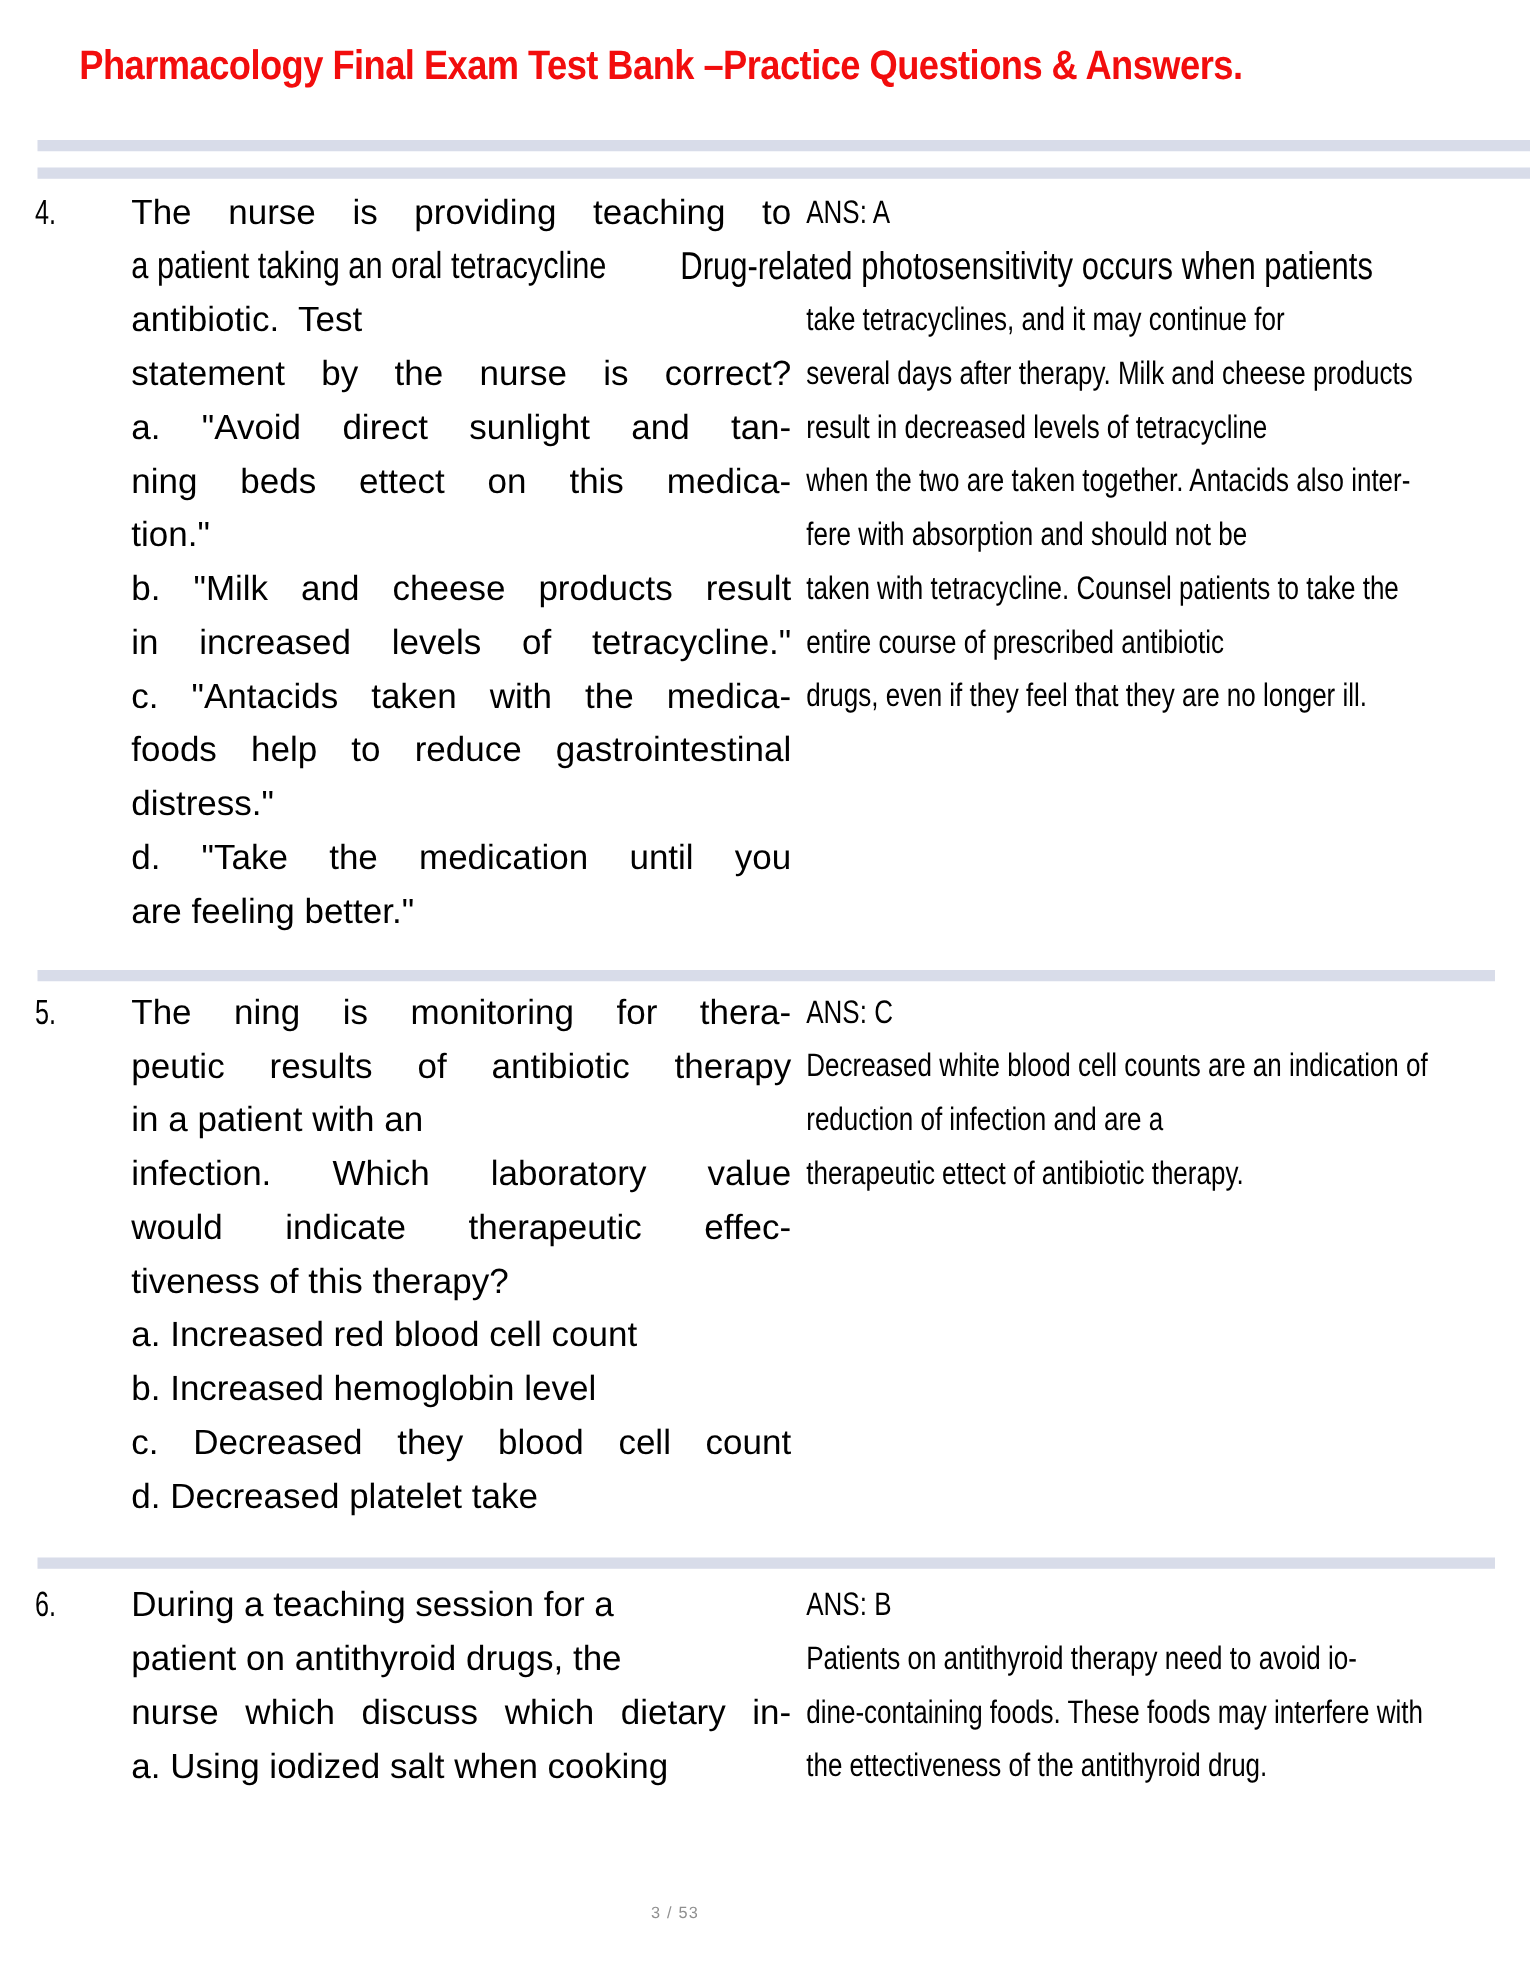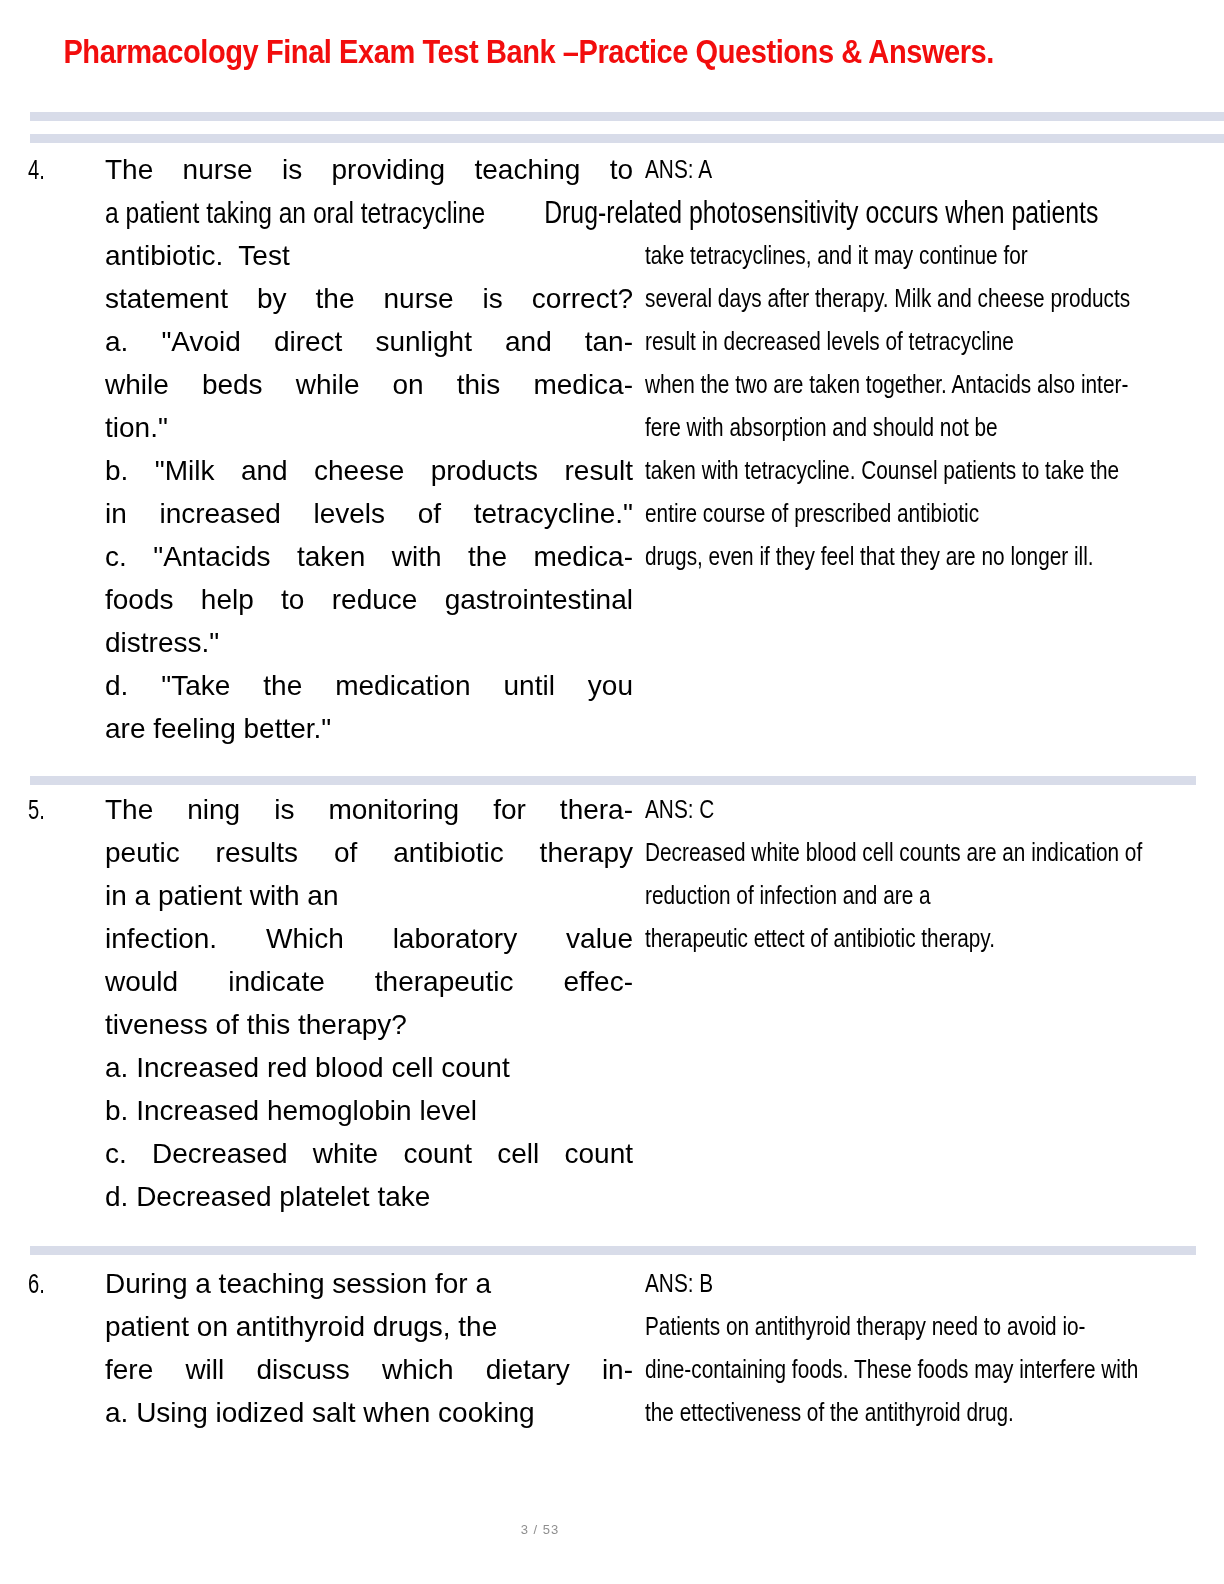--- a/index.html
+++ b/index.html
@@ -85,21 +85,21 @@
 <div class="hbar" id="hbar2"></div>
 
 <section class="question" id="q4">
   <div class="qnum">4.</div>
   <div class="qtext">
       <div class="line">The nurse is providing teaching to</div>
       <div class="line">a patient taking an oral tetracycline</div>
       <div class="line">antibiotic.  Test</div>
       <div class="line">statement by the nurse is correct?</div>
       <div class="line">a. "Avoid direct sunlight and tan-</div>
-      <div class="line">while beds while on this medica-</div>
+      <div class="line">ning beds ettect on this medica-</div>
       <div class="line">tion."</div>
       <div class="line">b. "Milk and cheese products result</div>
       <div class="line">in increased levels of tetracycline."</div>
       <div class="line">c. "Antacids taken with the medica-</div>
       <div class="line">foods help to reduce gastrointestinal</div>
       <div class="line">distress."</div>
       <div class="line">d. "Take the medication until you</div>
       <div class="line">are feeling better."</div>
     </div>
   <div class="answer">
@@ -126,21 +126,21 @@
   <div class="qnum">5.</div>
   <div class="qtext">
       <div class="line">The ning is monitoring for thera-</div>
       <div class="line">peutic results of antibiotic therapy</div>
       <div class="line">in a patient with an</div>
       <div class="line">infection. Which laboratory value</div>
       <div class="line">would indicate therapeutic effec-</div>
       <div class="line">tiveness of this therapy?</div>
       <div class="line">a. Increased red blood cell count</div>
       <div class="line">b. Increased hemoglobin level</div>
-      <div class="line">c. Decreased white count cell count</div>
+      <div class="line">c. Decreased they blood cell count</div>
       <div class="line">d. Decreased platelet take</div>
     </div>
   <div class="answer">
     <div class="ans-inner">
       <div class="ans-label">ANS: C</div>
       <div class="ans-body" id="q5-ans">
           <div class="line">Decreased white blood cell counts are an indication of</div>
           <div class="line">reduction of infection and are a</div>
           <div class="line">therapeutic ettect of antibiotic therapy.</div>
         </div>
@@ -148,21 +148,21 @@
   </div>
 </section>
 
 <div class="sep" id="sep2"></div>
 
 <section class="question" id="q6">
   <div class="qnum">6.</div>
   <div class="qtext">
       <div class="line">During a teaching session for a</div>
       <div class="line">patient on antithyroid drugs, the</div>
-      <div class="line">fere will discuss which dietary in-</div>
+      <div class="line">nurse which discuss which dietary in-</div>
       <div class="line">a. Using iodized salt when cooking</div>
     </div>
   <div class="answer">
     <div class="ans-inner">
       <div class="ans-label">ANS: B</div>
       <div class="ans-body" id="q6-ans">
           <div class="line">Patients on antithyroid therapy need to avoid io-</div>
           <div class="line">dine-containing foods. These foods may interfere with</div>
           <div class="line">the ettectiveness of the antithyroid drug.</div>
         </div>

